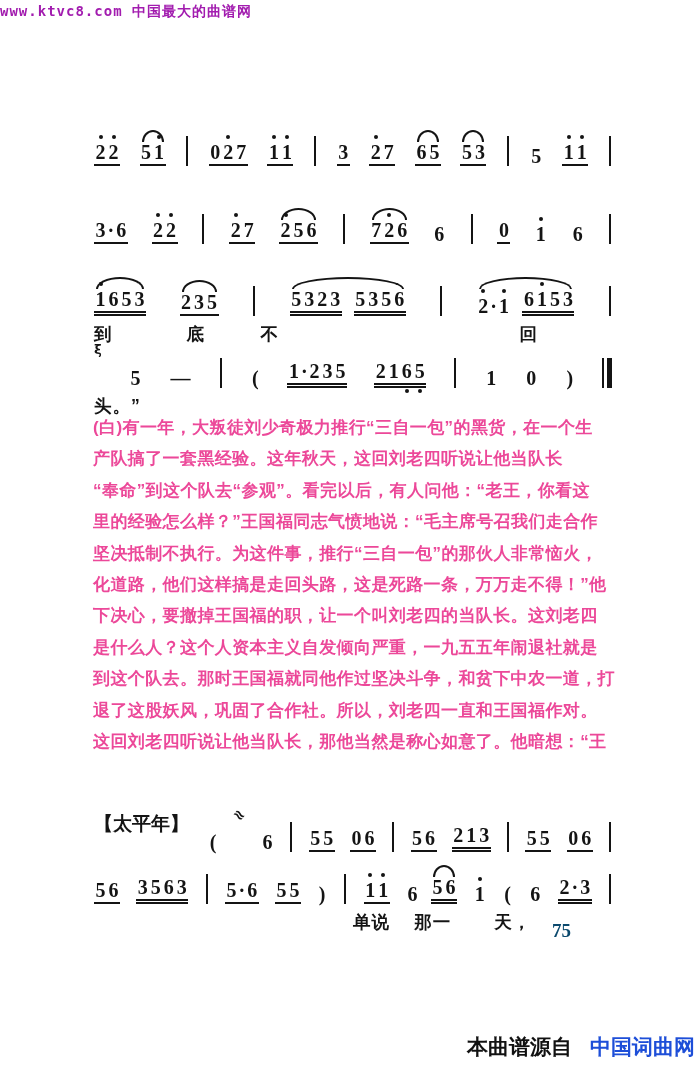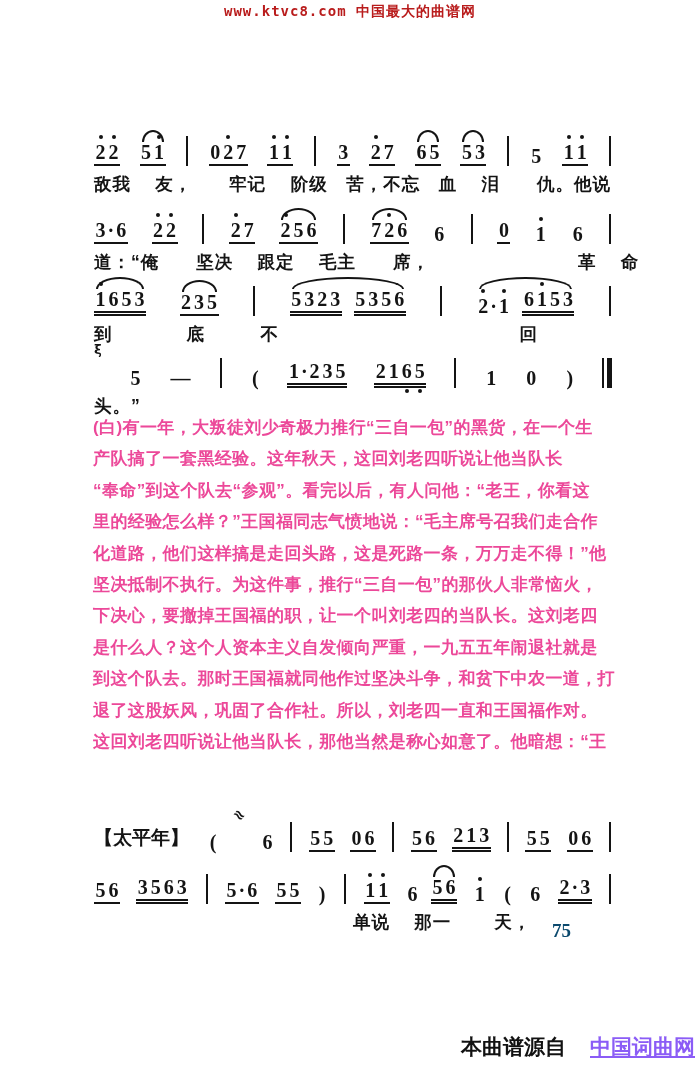--- a/index.html
+++ b/index.html
@@ -1,26 +1,26 @@
 <!DOCTYPE html>
 <html><head>
 <meta charset="utf-8">
 <style>
   html,body{margin:0;padding:0;background:#ffffff;}
   .page{position:relative;width:700px;height:1066px;background:#ffffff;overflow:hidden;
         font-family:"Liberation Sans",sans-serif;color:#141414;}
 
   
-  .wm-top{position:absolute;top:3px;left:0;width:100%;text-align:center;
-          font:700 14px "DejaVu Sans Mono",monospace;letter-spacing:1px;color:#b91c1c;}
+  .wm-top{position:absolute;top:3px;left:0;width:100%;text-align:left;
+          font:700 14px "DejaVu Sans Mono",monospace;letter-spacing:1px;color:#a21caf;}
 
   
   .mline{position:absolute;left:94px;width:518px;}
   .notes{display:flex;justify-content:space-between;align-items:flex-end;padding-top:14px;min-height:42px;}
-  .tplabel{font:700 19px "Liberation Sans",sans-serif;align-self:flex-end;margin:0 4px 1px 0;white-space:nowrap;}
+  .tplabel{font:700 19px "Liberation Sans",sans-serif;align-self:flex-end;margin:0 4px 15px 0;white-space:nowrap;}
 
   .grp{display:inline-flex;align-items:flex-end;position:relative;gap:12px;}
   .cell{display:inline-flex;align-items:flex-end;position:relative;line-height:1;}
   .cell.u1{border-bottom:2px solid #141414;padding-bottom:2px;}
   .cell.u2{border-bottom:5px double #141414;padding-bottom:2px;}
   .ch{position:relative;display:inline-block;font:700 20px "Liberation Serif",serif;
       color:#141414;padding:0 1.5px;line-height:1;}
   .ch.dot{padding:0 0.5px;}
   .ch.da::after{content:"";position:absolute;top:-7px;left:50%;transform:translateX(-50%);
       width:4px;height:4px;border-radius:50%;background:#141414;}
@@ -41,22 +41,22 @@
 
   
   .para{position:absolute;left:93px;top:412px;width:525px;}
   .para .pline{font:600 17px "Liberation Sans",sans-serif;line-height:31.4px;
        white-space:nowrap;letter-spacing:0.4px;color:#ec4899;}
 
   .pageno{position:absolute;left:552px;top:920px;font:700 19px "Liberation Serif",serif;color:#0c4a6e;text-align:right;}
 
   .wm-bottom{position:absolute;right:5px;top:1033px;font:700 21px "Liberation Sans",sans-serif;
        white-space:nowrap;}
-  .wm-bottom .pfx{color:#111111;margin-right:24px;}
-  .wm-bottom .brand{color:#8b5cf6;text-decoration:underline;}
+  .wm-bottom .pfx{color:#111111;margin-right:18px;}
+  .wm-bottom .brand{color:#1d4ed8;}
 </style>
 </head>
 <body>
 
 <div class="page">
 
   <div class="wm-top">www.ktvc8.com 中国最大的曲谱网</div>
 
   <div id="score">
       <div class="mline" style="top: 110px;">
@@ -101,21 +101,20 @@
           <span class="bar"></span>
           <span class="cell">
             <span class="ch">5</span>
           </span>
           <span class="cell u1">
             <span class="ch da">1</span>
             <span class="ch da">1</span>
           </span>
           <span class="bar"></span>
         </div>
-        <div class="lyr">敌我　 友，　　牢记　 阶级　苦，不忘　血　 泪　　仇。他说</div>
       </div>
       <div class="mline" style="top: 188px;">
         <div class="notes">
           <span class="cell u1">
             <span class="ch">3</span>
             <span class="ch dot">·</span>
             <span class="ch">6</span>
           </span>
           <span class="cell u1">
             <span class="ch da">2</span>
@@ -147,21 +146,20 @@
             <span class="ch">0</span>
           </span>
           <span class="cell">
             <span class="ch da">1</span>
           </span>
           <span class="cell">
             <span class="ch">6</span>
           </span>
           <span class="bar"></span>
         </div>
-        <div class="lyr">道：“俺　　坚决　 跟定　 毛主　　席，　　　　　　　　革　 命</div>
       </div>
       <div class="mline" style="top: 260px;">
         <div class="notes">
           <span class="cell u2">
             <i class="arc"></i>
             <span class="ch da">1</span>
             <span class="ch">6</span>
             <span class="ch">5</span>
             <span class="ch">3</span>
           </span>
@@ -348,22 +346,22 @@
         </div>
         <div class="lyr">　　　　　　　　　　　　　　单说　 那一　　 天，</div>
       </div>
     </div>
 
   <div class="para" id="para">
       <div class="pline">(白)有一年，大叛徒刘少奇极力推行“三自一包”的黑货，在一个生</div>
       <div class="pline">产队搞了一套黑经验。这年秋天，这回刘老四听说让他当队长</div>
       <div class="pline">“奉命”到这个队去“参观”。看完以后，有人问他：“老王，你看这</div>
       <div class="pline">里的经验怎么样？”王国福同志气愤地说：“毛主席号召我们走合作</div>
+      <div class="pline">坚决抵制不执行。为这件事，推行“三自一包”的那伙人非常恼火，</div>
       <div class="pline">化道路，他们这样搞是走回头路，这是死路一条，万万走不得！”他</div>
-      <div class="pline">坚决抵制不执行。为这件事，推行“三自一包”的那伙人非常恼火，</div>
       <div class="pline">下决心，要撤掉王国福的职，让一个叫刘老四的当队长。这刘老四</div>
       <div class="pline">是什么人？这个人资本主义自发倾向严重，一九五五年闹退社就是</div>
       <div class="pline">到这个队去。那时王国福就同他作过坚决斗争，和贫下中农一道，打</div>
       <div class="pline">退了这股妖风，巩固了合作社。所以，刘老四一直和王国福作对。</div>
       <div class="pline">这回刘老四听说让他当队长，那他当然是称心如意了。他暗想：“王</div>
     </div>
 
   <div class="pageno">75</div>
 
   <div class="wm-bottom">

